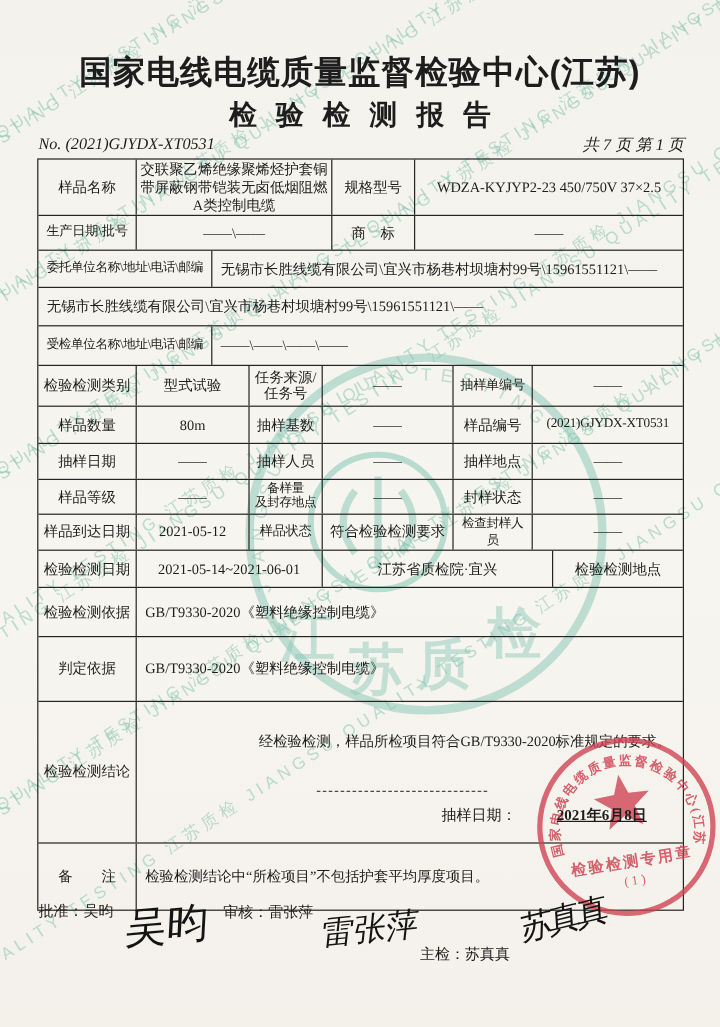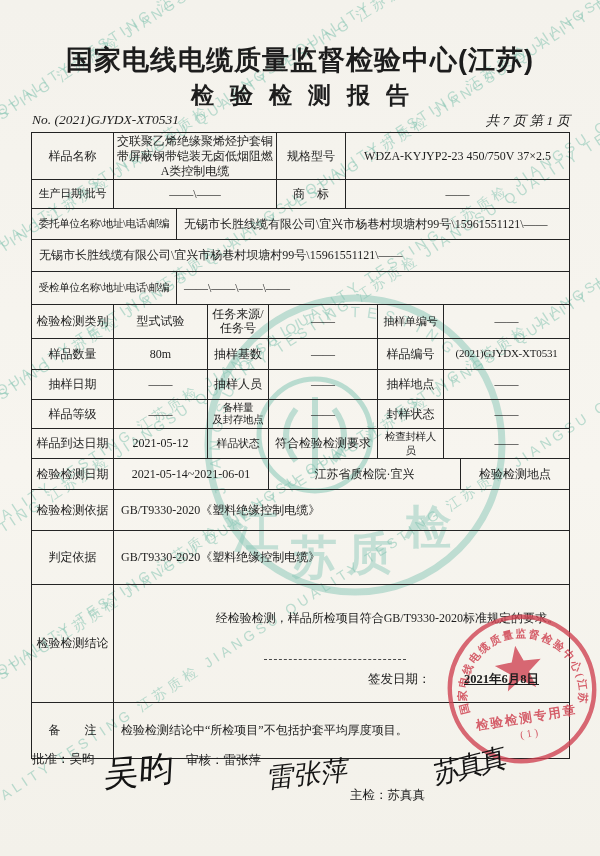--- a/index.html
+++ b/index.html
@@ -224,21 +224,21 @@
     <circle cx="80" cy="80" r="74" fill="none" stroke="#cf4150" stroke-width="4.5" opacity=".85"></circle>
     <polygon points="80,35 86.2,51.5 103.8,52.3 90,63.2 94.7,80.2 80,70.5 65.3,80.2 70,63.2 56.2,52.3 73.8,51.5" fill="#cf4150" opacity=".85"></polygon>
     <path id="stampArc" d="M 24 100 A 58 58 0 1 1 136 100" fill="none"></path>
     <text font-size="11" letter-spacing="2" fill="#cf4150" opacity=".9" font-weight="bold">
       <textPath href="#stampArc" startOffset="4">国家电线电缆质量监督检验中心(江苏)</textPath>
     </text>
     <text x="80" y="114" text-anchor="middle" font-size="13" letter-spacing="2" font-weight="bold" fill="#cf4150" opacity=".9">检验检测专用章</text>
     <text x="80" y="130" text-anchor="middle" font-size="11" fill="#cf4150" opacity=".9">( 1 )</text>
   </svg>
 
-  <span class="issue-label">签发日期：</span>
+  <span class="issue-label">抽样日期：</span>
   <span class="issue-date">2021年6月8日</span>
 
   <span class="f-label" style="left:32px;top:751px">批准：吴昀</span>
   <span class="f-label" style="left:186px;top:752px">审核：雷张萍</span>
   <span class="f-label" style="left:350px;top:787px">主检：苏真真</span>
   <span class="sig sig1">吴昀</span>
   <span class="sig sig2">雷张萍</span>
   <span class="sig sig3">苏真真</span>
 
 </div>

